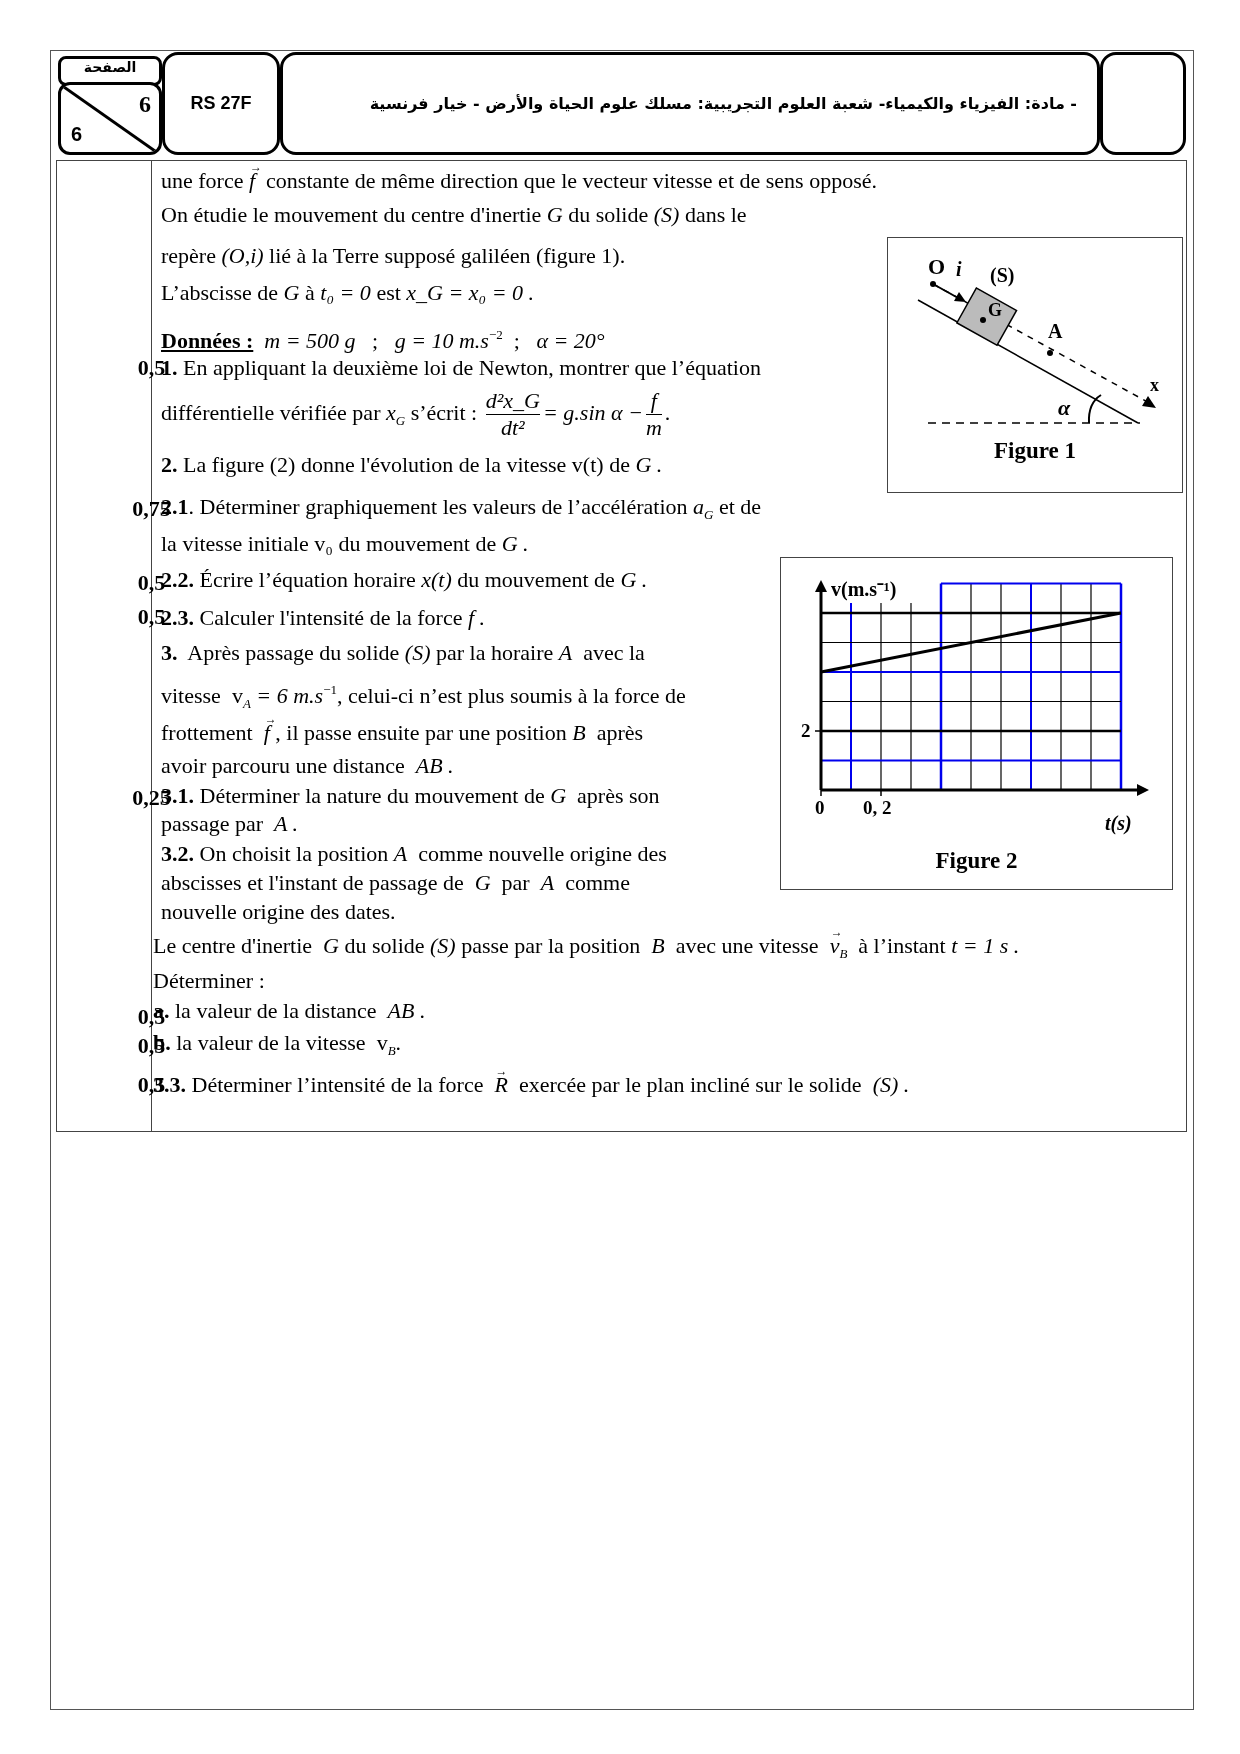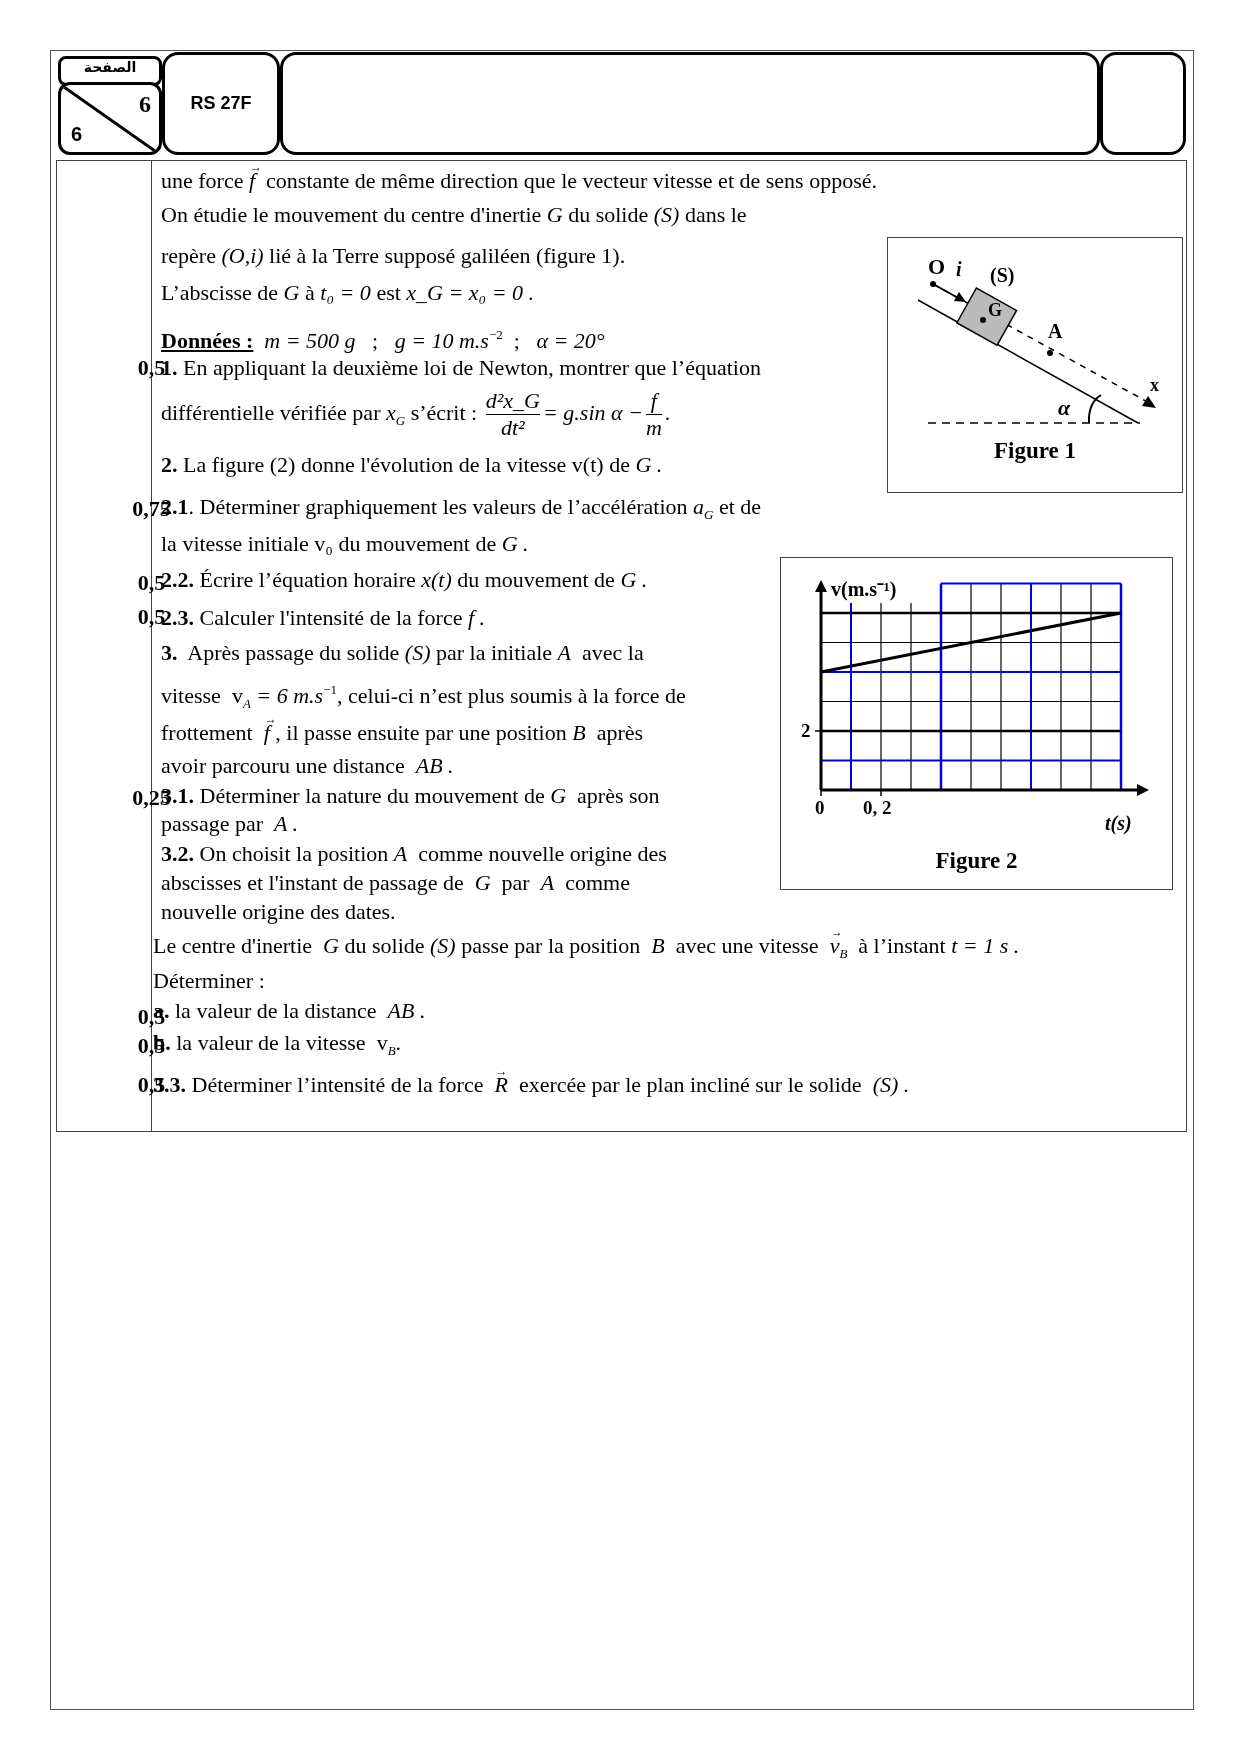--- a/index.html
+++ b/index.html
@@ -59,20 +59,21 @@
   <svg width="104" height="73">
       <line x1="0" y1="0" x2="104" y2="73" stroke="#000" stroke-width="3"></line>
     </svg>
   <span class="pn-current">6</span>
   <span class="pn-total">6</span>
 </div>
 <div class="hbox code-box">
     <span>RS 27F</span>
   </div>
 <div class="hbox title-box">
+  <div class="l2">- مادة: الفيزياء والكيمياء- شعبة العلوم التجريبية: مسلك علوم الحياة  والأرض - خيار فرنسية</div>
 </div>
 <div class="hbox blank-box"></div>
 
 <div class="content-table"></div>
 <div class="score-col-divider"></div>
 
 <div class="score" style="top:355px">0,5</div>
 <div class="score" style="top:496px">0,75</div>
 <div class="score" style="top:570px">0,5</div>
 <div class="score" style="top:604px">0,5</div>
@@ -112,21 +113,21 @@
 <div class="line" style="top:531px">
   <span>la vitesse initiale</span>&nbsp;<span>v₀</span>&nbsp;<span>du mouvement de</span>&nbsp;<span class="m">G .</span>
 </div>
 <div class="line" style="top:567px">
   <b>2.2.</b> <span>Écrire l’équation horaire</span>&nbsp;<span class="m">x(t)</span>&nbsp;<span>du mouvement de</span>&nbsp;<span class="m">G .</span>
 </div>
 <div class="line" style="top:605px">
   <b>2.3.</b> <span>Calculer l'intensité de la force</span>&nbsp;<span class="m">f .</span>
 </div>
 <div class="line" style="top:640px">
-  <b>3.</b>&nbsp; <span>Après passage du solide</span>&nbsp;<span class="m">(S)</span>&nbsp;<span>par la initiale</span>&nbsp;<span class="m">A</span>&nbsp;&nbsp;<span>avec la</span>
+  <b>3.</b>&nbsp; <span>Après passage du solide</span>&nbsp;<span class="m">(S)</span>&nbsp;<span>par la horaire</span>&nbsp;<span class="m">A</span>&nbsp;&nbsp;<span>avec la</span>
 </div>
 <div class="line" style="top:677px">
   <span>vitesse</span>&nbsp;&nbsp;v<span class="sub">A</span>&nbsp;<span class="m">= 6 m.s</span><span class="sup">−1</span><span>, celui-ci n’est plus soumis à la force de</span>
 </div>
 <div class="line" style="top:720px">
   <span>frottement</span>&nbsp;&nbsp;<span class="vec">f</span>&nbsp;<span>, il passe ensuite par une position</span>&nbsp;<span class="m">B</span>&nbsp;&nbsp;<span>après</span>
 </div>
 <div class="line" style="top:753px">
   <span>avoir parcouru une distance</span>&nbsp;&nbsp;<span class="m">AB .</span>
 </div>

